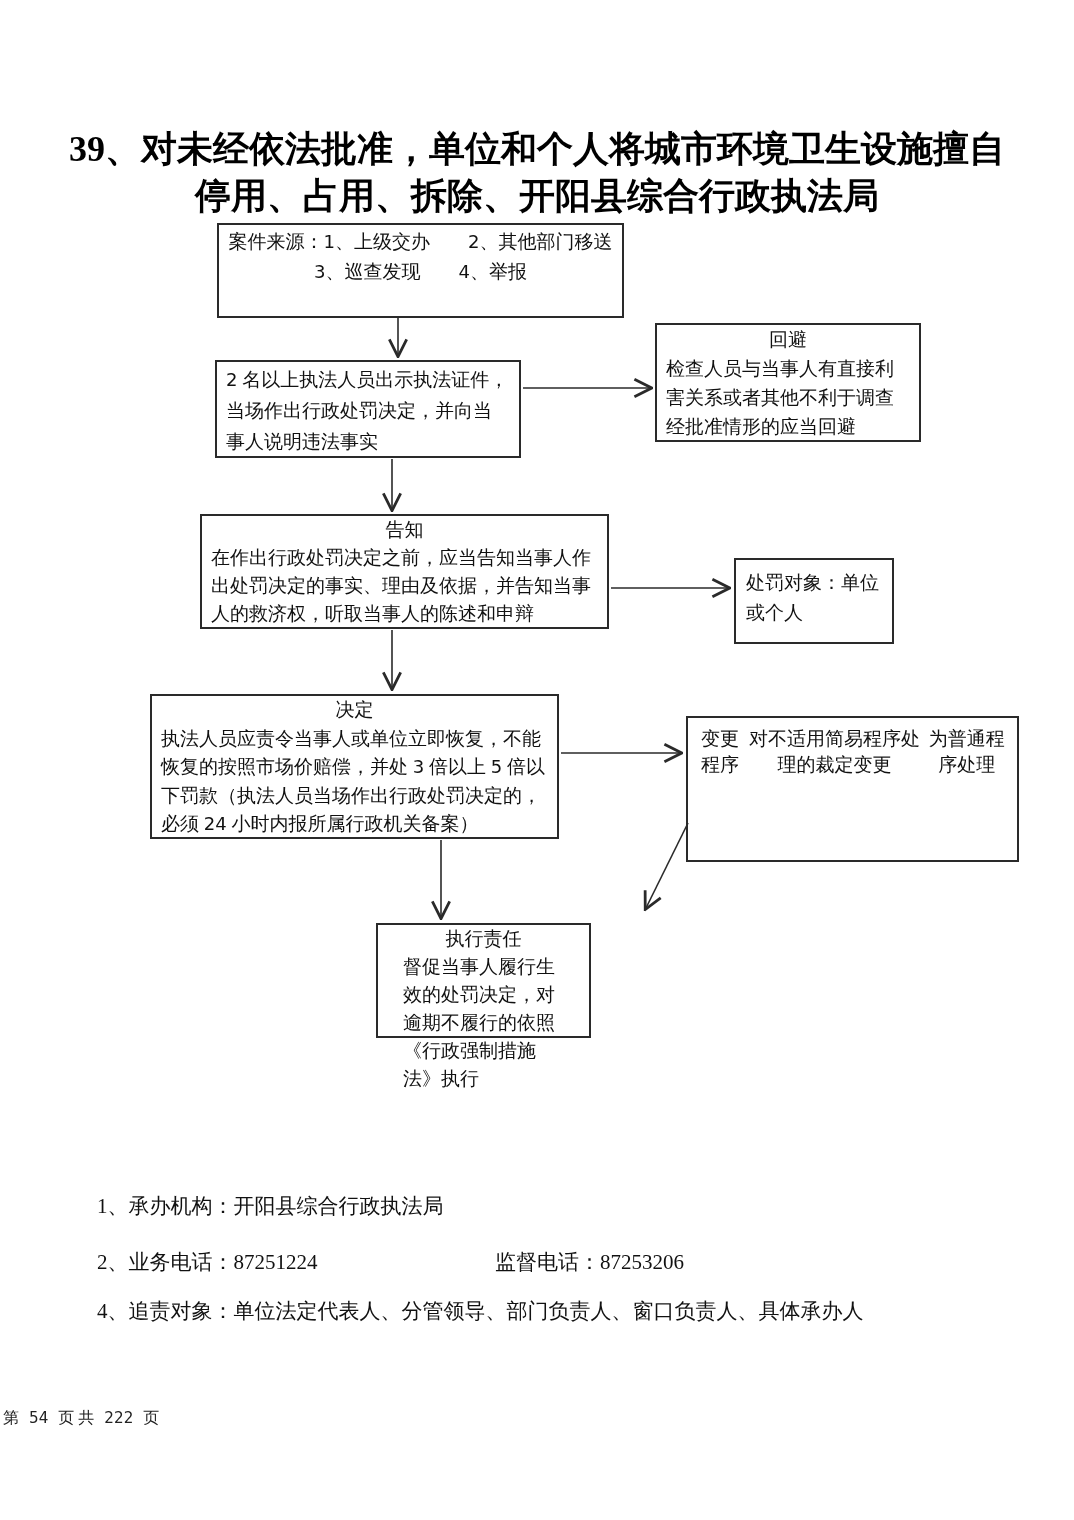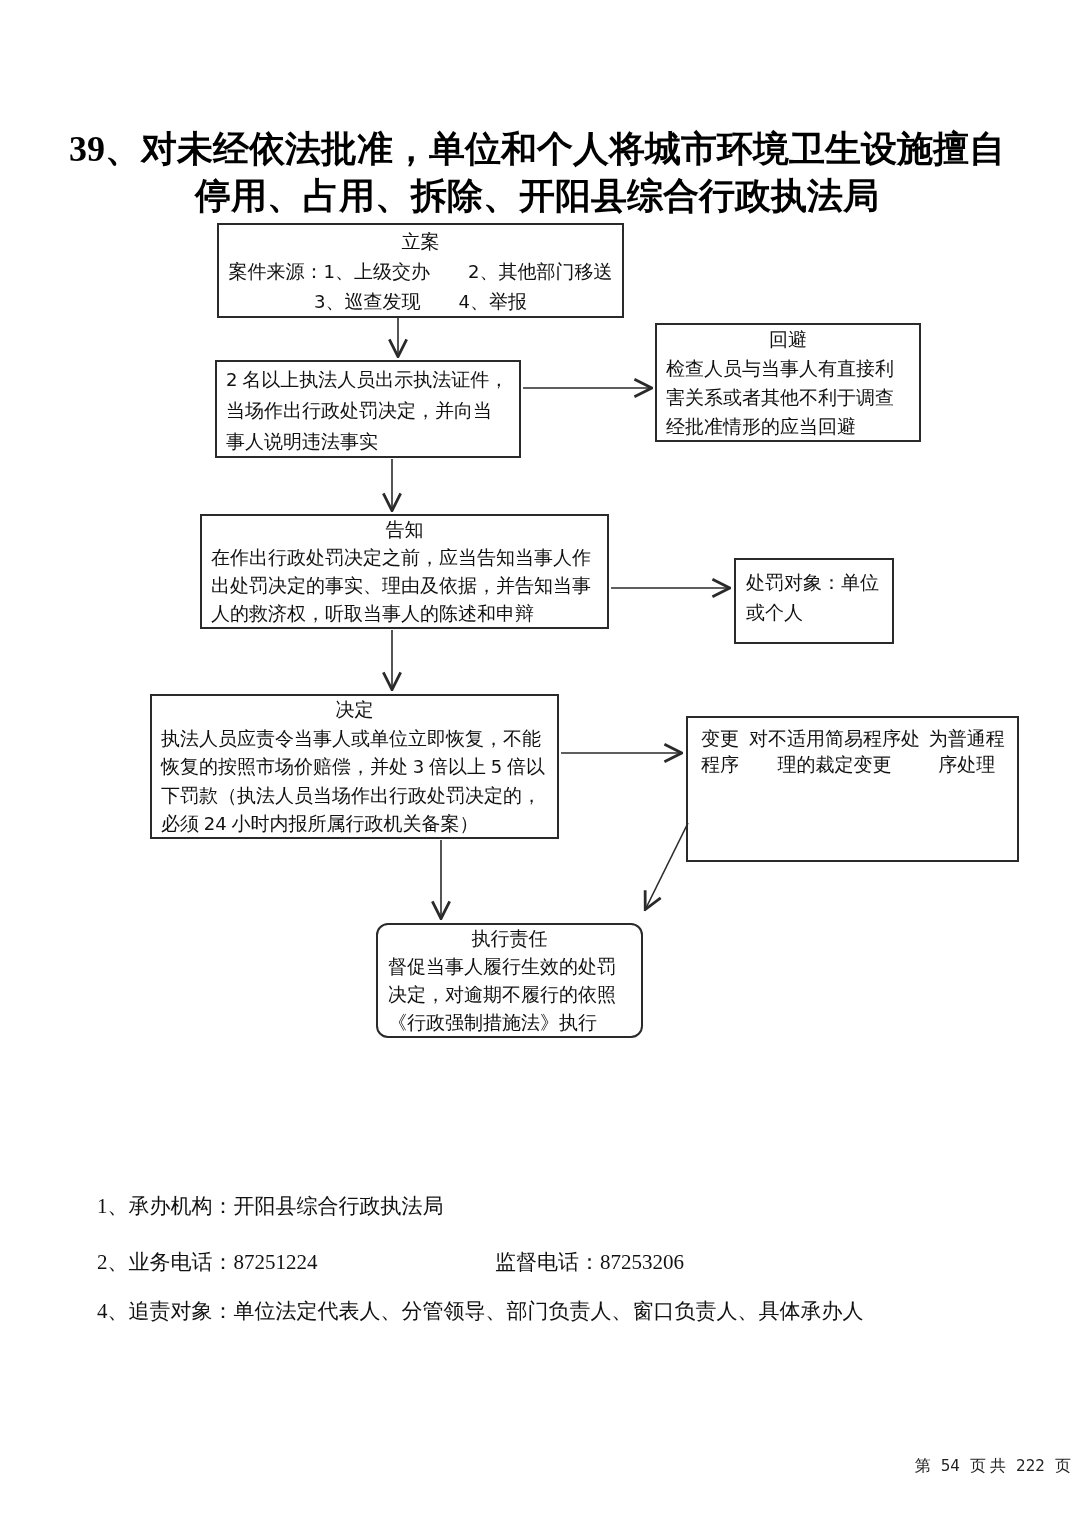--- a/index.html
+++ b/index.html
@@ -26,47 +26,46 @@
   }
   .box-title { text-align:center; }
   #box-filing   { left:217px; top:223px; width:407px; height:95px;  line-height:30px; padding-top:2px; text-align:center; }
   #box-inspect  { left:215px; top:360px; width:306px; height:98px;  line-height:31px; padding:2px 9px; }
   #box-recusal  { left:655px; top:323px; width:266px; height:119px; line-height:29px; padding:0 9px; }
   #box-notify   { left:200px; top:514px; width:409px; height:115px; line-height:28px; padding:0 9px; }
   #box-target   { left:734px; top:558px; width:160px; height:86px;  line-height:30px; padding:8px 10px; }
   #box-decision { left:150px; top:694px; width:409px; height:145px; line-height:28.5px; padding:0 9px; }
   #box-change   { left:686px; top:716px; width:333px; height:146px; padding:8px 8px;
                   display:flex; flex-direction:row; justify-content:space-between; text-align:center; }
-  #box-enforce  { left:376px; top:923px; width:267px; height:115px; line-height:28px; padding:0 10px;border-radius:12px; }
+  #box-enforce  { left:376px; top:923px; width:215px; height:115px; line-height:28px; padding:0 25px; }
   .arrows { position:absolute; left:0; top:0; width:1074px; height:1520px; pointer-events:none; }
   .note { position:absolute; font-size:21px; white-space:pre; }
   #note-agency        { left:97px;  top:1192px; }
   #note-phone-biz     { left:97px;  top:1248px; }
   #note-phone-sup     { left:495px; top:1248px; }
   #note-accountable   { left:97px;  top:1297px; }
   .footer {
     position:absolute; top:1408px; left:0; width:100%;
-    text-align:right; font-size:16px; color:#222222;margin-top:48px;
+    text-align:left; font-size:16px; color:#222222;
   }
   .footer span { margin:0 3px; }
   .num { font-family:"DejaVu Sans","Liberation Sans",sans-serif; font-size:0.95em; }
   [data-digits] { white-space:pre-wrap; }
 </style>
 </head>
 <body>
 
 <div class="page">
 
   <div class="title">
     <div>39、对未经依法批准，单位和个人将城市环境卫生设施擅自</div>
     <div>停用、占用、拆除、开阳县综合行政执法局</div>
   </div>
 
   <div class="fbox" id="box-filing">
-    <div class="box-title">立案</div>
     <div data-digits="true">案件来源：<span class="num">1</span>、上级交办　　<span class="num">2</span>、其他部门移送</div>
     <div data-digits="true"><span class="num">3</span>、巡查发现　　<span class="num">4</span>、举报</div>
   </div>
 
   <div class="fbox" id="box-inspect">
     <div data-digits="true"><span class="num">2</span> 名以上执法人员出示执法证件，当场作出行政处罚决定，并向当事人说明违法事实</div>
   </div>
 
   <div class="fbox" id="box-recusal">
     <div class="box-title">回避</div>

